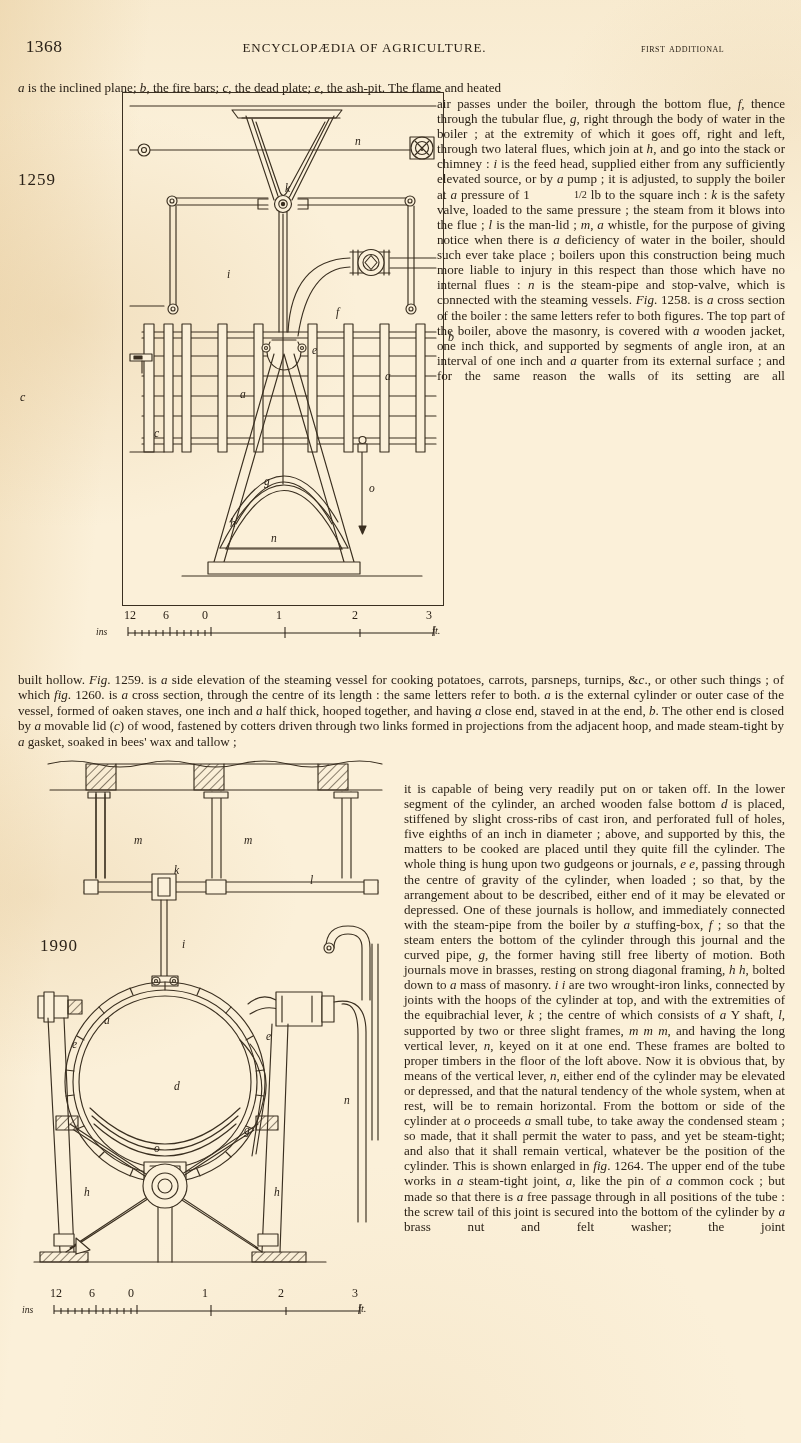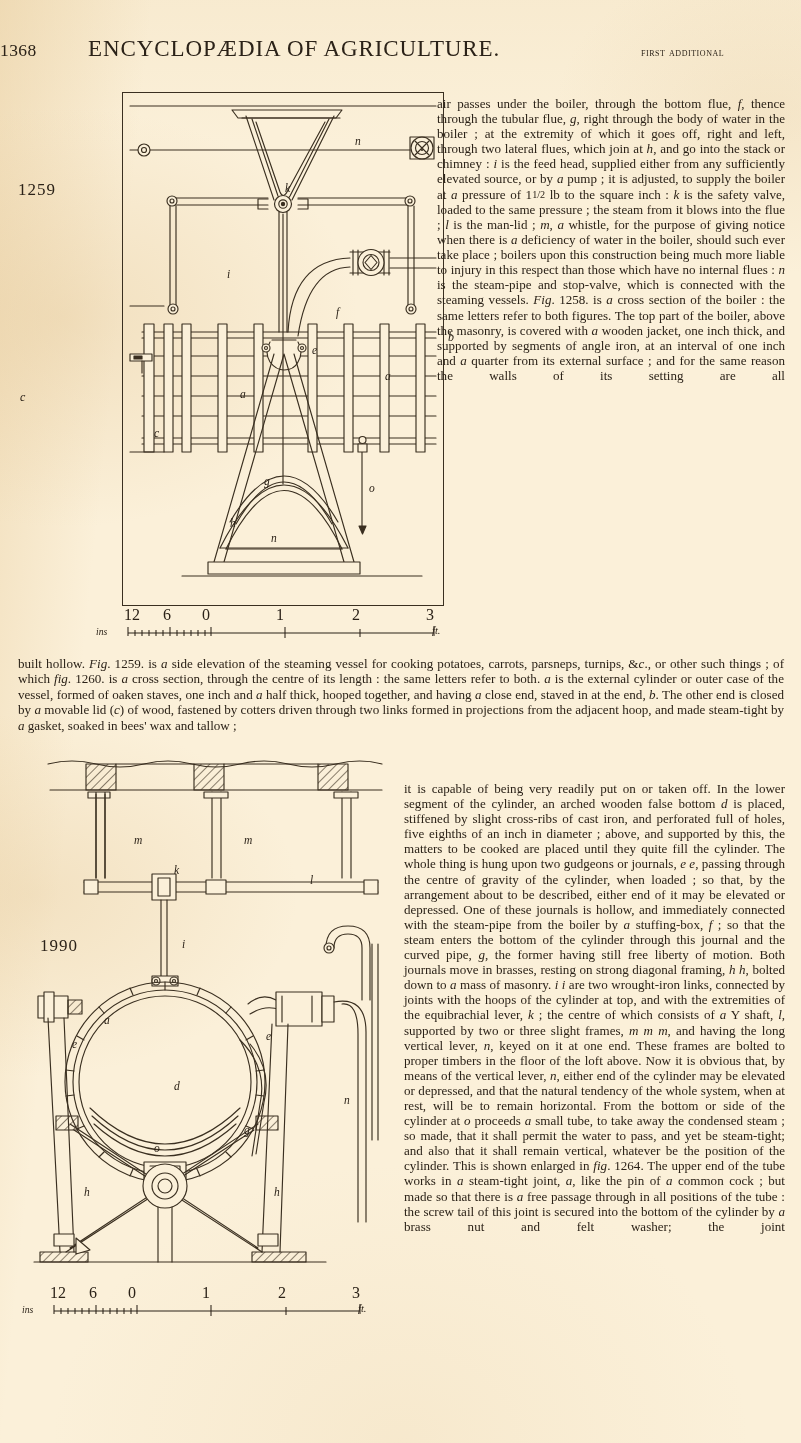--- a/index.html
+++ b/index.html
@@ -24,25 +24,25 @@
       linear-gradient(180deg, rgba(240,222,186,.30) 0%, rgba(240,222,186,0) 10%);
   }
   .page{position:relative;z-index:2;width:801px;height:1443px;}
 
   
   .runhead{
     position:absolute;left:0;top:36px;width:801px;
     display:flex;align-items:baseline;
   }
   .folio{
-    width:88px;text-align:left;font-size:17.5px;letter-spacing:.4px;
+    width:88px;text-align:center;font-size:17.5px;letter-spacing:.4px;
     font-family:"Liberation Serif","DejaVu Serif",serif;
   }
   .runtitle{
-    flex:1;text-align:left;font-size:23px;letter-spacing:.9px;
+    flex:1;text-align:center;font-size:13px;letter-spacing:.9px;
     white-space:nowrap;
   }
   .runsub{
     width:160px;text-align:left;font-size:11.6px;letter-spacing:.55px;
     font-variant:small-caps;text-transform:lowercase;
   }
   .runsub::first-letter{font-size:11.6px;}
 
   
   .lead{
@@ -57,71 +57,74 @@
   }
   .rightcol p{margin:0;}
   .rightcol2{
     position:absolute;left:404px;top:781px;width:381px;
     font-size:13.05px;line-height:15.1px;text-align:justify;
     text-align-last:justify;
   }
   .rightcol2 p{margin:0;}
   .fullpara{
     position:absolute;left:18px;width:766px;
-    font-size:13.1px;line-height:15.4px;text-align:justify;
+    font-size:13.1px;line-height:15.4px;text-align:justify;margin-top:16px;
   }
   .fullpara p{margin:0;}
   #para-mid{top:656px;}
   #para-end{top:1326px;}
   i,em{font-style:italic;}
-  .frac{font-size:.78em;vertical-align:.08em;}
+  .frac{font-size:.78em;vertical-align:.08em;margin-left:44px;}
 
   
   .figbox{position:absolute;}
   #fig1259{left:122px;top:92px;width:322px;height:514px;}
   #fig1259 .border{
     position:absolute;left:0;top:0;right:0;bottom:0;
     border-top:1.6px solid #3a2f20;
     border-left:1.6px solid #3a2f20;
     border-right:1.6px solid #3a2f20;
     border-bottom:1.6px solid #3a2f20;
   }
   .figno{
     position:absolute;font-size:17px;letter-spacing:1px;
     font-family:"Liberation Serif","DejaVu Serif",serif;
   }
-  #figno-1259{left:18px;top:180px;}
+  #figno-1259{left:18px;top:170px;}
   #figno-1260{left:40px;top:936px;}
 
   
   .engraving{position:absolute;left:0;top:0;}
   svg{display:block;}
 
   
   .scalebar{position:absolute;font-size:10px;}
   #scale1{left:110px;top:610px;width:330px;height:40px;}
   #scale2{left:36px;top:1288px;width:330px;height:38px;}
   .scale-nums{position:relative;height:14px;}
-  .scale-nums span{position:absolute;font-size:16px;line-height:10px;}
+  .scale-nums span{position:absolute;font-size:12px;line-height:10px;}
   .scale-ins{position:absolute;font-size:9.6px;font-style:italic;font-family:Liberation Serif, serif;}
   .scale-ft{position:absolute;font-size:10.5px;font-style:italic;}
 </style>
 </head>
 <body>
 
 <div class="paper-grain"></div>
 
 <div class="page">
 
   <div class="runhead">
     <div class="folio">1368</div>
     <div class="runtitle">ENCYCLOPÆDIA OF AGRICULTURE.</div>
     <div class="runsub">FIRST ADDITIONAL</div>
   </div>
 
+  <div class="lead">
+    <span><i>a</i> is the inclined plane; <i>b</i>, the fire bars; <i>c</i>, the dead plate; <i>e</i>, the ash-pit.  The flame and heated</span>
+  </div>
 
   <div class="figno" id="figno-1259">1259</div>
 
   <div class="figbox" id="fig1259">
     <div class="border"></div>
     <svg class="engraving" width="322" height="514" viewBox="0 0 322 514">
       <g fill="none" stroke="#3a2f20" stroke-width="1.15" stroke-linecap="round" stroke-linejoin="round">
 
         <path d="M8 14 H314"></path>
         <path d="M110 18 H220 L214 26 H116 Z" fill="#fbf0d9"></path>

